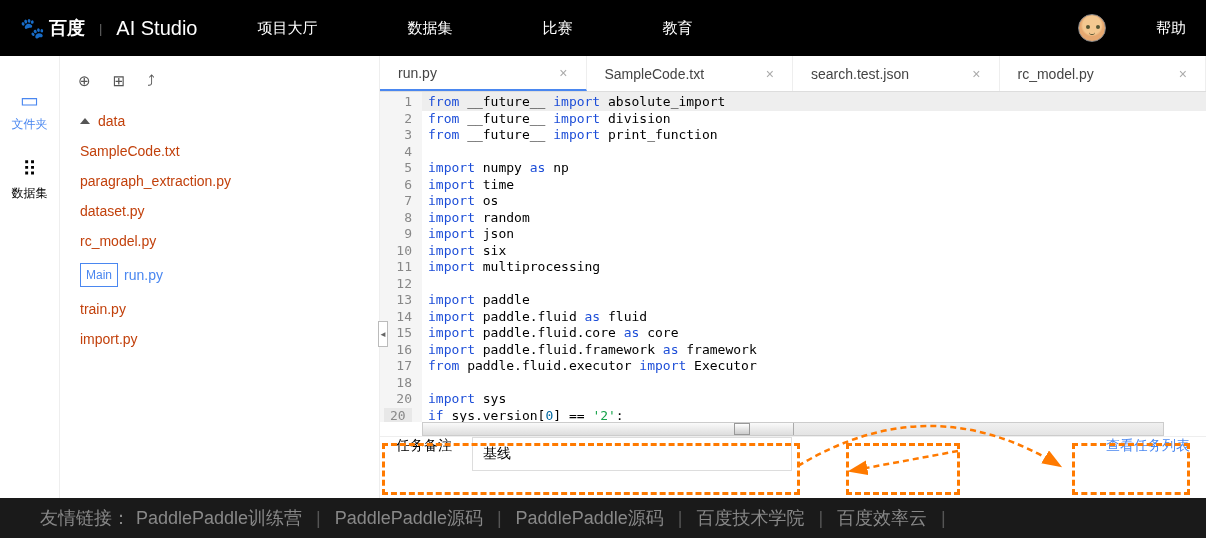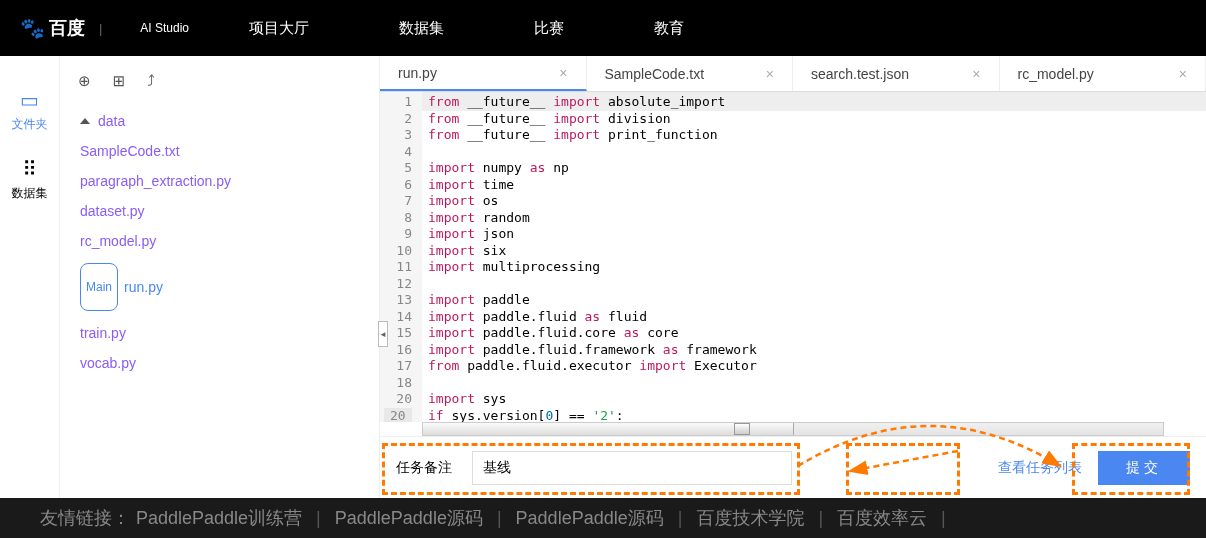--- a/index.html
+++ b/index.html
@@ -2,60 +2,60 @@
 <html><head>
 <meta charset="utf-8">
 <style>
 * { margin: 0; padding: 0; box-sizing: border-box; }
 body { font-family: Arial, "Microsoft YaHei", sans-serif; font-size: 13px; background: #fff; width: 1206px; }
 .top-nav { background: #000; height: 56px; display: flex; align-items: center; padding: 0 20px; color: #fff; }
 .logo-area { display: flex; align-items: center; gap: 8px; margin-right: 60px; }
 .logo-baidu { font-size: 18px; font-weight: bold; display: flex; align-items: center; gap: 4px; }
 .logo-paw { font-size: 20px; }
 .logo-divider { color: #666; margin: 0 6px; }
-.logo-studio { font-size: 12px; margin-left: 24px; }
+.logo-studio { font-size: 20px; }
 .nav-items { display: flex; gap: 90px; }
 .nav-item { color: #fff; cursor: pointer; font-size: 15px; }
 .nav-right { margin-left: auto; display: flex; align-items: center; gap: 50px; }
 .avatar { width: 28px; height: 28px; border-radius: 50%; background: radial-gradient(circle at 50% 40%, #f4c890 45%, #e6a870 55%); border: 1px solid #888; position: relative; }
 .avatar::before { content: ""; position: absolute; width: 4px; height: 4px; background: #553; border-radius: 50%; top: 10px; left: 7px; box-shadow: 10px 0 0 #553; }
 .avatar::after { content: ""; position: absolute; width: 6px; height: 3px; border-bottom: 1.5px solid #553; border-radius: 0 0 6px 6px; top: 16px; left: 10px; }
 .main-area { display: flex; height: 442px; position: relative; }
 .icon-sidebar { width: 60px; border-right: 1px solid #eee; padding-top: 20px; text-align: center; }
 .icon-sidebar-item { padding: 12px 0; cursor: pointer; }
 .icon-sidebar-item.active { color: #4a87f0; }
 .icon-sidebar-icon { font-size: 20px; display: block; margin-bottom: 4px; }
 .icon-sidebar-label { font-size: 12px; }
 .file-panel { width: 320px; border-right: 1px solid #eee; padding: 12px 0; }
 .file-toolbar { display: flex; gap: 22px; padding: 4px 18px 16px; color: #555; }
 .file-toolbar span { cursor: pointer; font-size: 15px; }
 .file-list { padding: 0 14px; }
-.file-item { padding: 7px 6px; cursor: pointer; display: flex; align-items: center; gap: 6px; font-size: 14px; color: #8b5cf6; }
+.file-item { padding: 7px 6px; cursor: pointer; display: flex; align-items: center; gap: 6px; font-size: 14px; color: #c2410c; }
 .file-item.folder::before { content: ""; display: inline-block; width: 0; height: 0; border-left: 5px solid transparent; border-right: 5px solid transparent; border-bottom: 6px solid #555; margin-right: 2px; }
-.file-item.main .tag { border: 1px solid #4a87f0; color: #4a87f0; border-radius: 8px; padding: 16px 5px; font-size: 12px; }
+.file-item.main .tag { border: 1px solid #4a87f0; color: #4a87f0; border-radius: 0; padding: 4px 5px; font-size: 12px; }
 .file-item.main { color: #4a87f0; }
 .editor-area { flex: 1; display: flex; flex-direction: column; position: relative; min-width: 0; }
 .tabs { display: flex; height: 36px; border-bottom: 1px solid #ddd; }
 .tab { padding: 0 18px; display: flex; align-items: center; gap: 30px; border-right: 1px solid #eee; cursor: pointer; font-size: 14px; color: #444; flex: 1; justify-content: space-between; }
 .tab.active { border-bottom: 2px solid #4a87f0; }
 .tab-close { color: #aaa; font-size: 14px; cursor: pointer; }
 .code-area { flex: 1; display: flex; font-family: Consolas, monospace; font-size: 13px; overflow: hidden; position: relative; background: #fff; }
 .gutter { background: #f5f5f5; color: #888; padding: 2px 10px 2px 4px; text-align: right; user-select: none; line-height: 16.5px; width: 42px; }
 .gutter .active-line { background: #e8e8e8; }
 .code-content { flex: 1; padding: 2px 6px; line-height: 16.5px; white-space: pre; overflow: hidden; }
-.kw { color: #be185d; }
+.kw { color: #1d4ed8; }
 .str { color: #16a34a; }
 .num { color: #0369a1; }
 .code-first-bg { background: #eee; display: block; margin: -2px -6px 0; padding: 2px 6px 0; }
 .hscroll { height: 14px; background: linear-gradient(#f0f0f0,#e4e4e4); border: 1px solid #ccc; position: relative; margin: 0 42px 0 42px; }
 .hscroll::before { content:""; position:absolute; left:0; width:50%; height:100%; background: linear-gradient(#fafafa,#ddd); border-right: 1px solid #aaa;}
 .hscroll-thumb { position:absolute; left:42%; width:16px; height:12px; top:0; background: linear-gradient(#fff,#ccc); border:1px solid #999; }
 .collapse-handle { position: absolute; left: 378px; top: 265px; width: 10px; height: 26px; background: #fff; border: 1px solid #bbb; display: flex; align-items: center; justify-content: center; cursor: pointer; z-index: 2; }
 .collapse-handle::before { content: "◄"; font-size: 8px; color: #666; }
-.action-bar { height: 62px; display: flex; align-items: center; padding: 0 16px; gap: 16px; border-top: 1px solid #eee; position: relative; }
+.action-bar { height: 62px; display: flex; align-items: flex-start; padding: 0 16px; gap: 16px; border-top: 1px solid #eee; position: relative; }
 .action-label { font-size: 14px; margin-right: 4px; }
 .action-input { width: 320px; height: 34px; border: 1px solid #ddd; padding: 0 10px; font-size: 14px; background: #fff; }
 .action-link { color: #4a87f0; font-size: 14px; cursor: pointer; }
 .btn { height: 34px; padding: 0 28px; border: none; cursor: pointer; font-size: 14px; letter-spacing: 4px; }
 .btn-save { background: #ddd; color: #999; }
 .btn-submit { background: #4a87f0; color: #fff; }
 .dashed-box { position: absolute; border: 3px dashed #ff7a00; pointer-events: none; z-index: 5; }
 .arrow-svg { position: absolute; pointer-events: none; z-index: 4; }
 .footer { background: #1a1a1a; height: 40px; display: flex; align-items: center; padding: 0 40px; color: #888; font-size: 18px; gap: 6px; }
 .footer a { color: #888; }
@@ -72,20 +72,24 @@
     </span>
     <span class="logo-divider">|</span>
     <span class="logo-studio">AI Studio</span>
   </div>
   <div class="nav-items">
     <span class="nav-item">项目大厅</span>
     <span class="nav-item">数据集</span>
     <span class="nav-item">比赛</span>
     <span class="nav-item">教育</span>
   </div>
+  <div class="nav-right">
+    <div class="avatar"></div>
+    <span class="nav-item">帮助</span>
+  </div>
 </div>
 
 <div class="main-area">
 
   <div class="icon-sidebar">
     <div class="icon-sidebar-item active">
       <span class="icon-sidebar-icon">▭</span>
       <span class="icon-sidebar-label">文件夹</span>
     </div>
     <div class="icon-sidebar-item">
@@ -106,21 +110,21 @@
         </div>
       <div class="file-item">SampleCode.txt</div>
       <div class="file-item">paragraph_extraction.py</div>
       <div class="file-item">dataset.py</div>
       <div class="file-item">rc_model.py</div>
       <div class="file-item main">
         <span class="tag">Main</span>
         <span>run.py</span>
       </div>
       <div class="file-item">train.py</div>
-      <div class="file-item">vocab.py</div>
+      <div class="file-item">import.py</div>
     </div>
   </div>
 
   <div class="collapse-handle"></div>
 
   <div class="editor-area">
     <div class="tabs">
       <div class="tab active">
         <span>run.py</span>
         <span class="tab-close">×</span>
@@ -165,21 +169,20 @@
     </div>
     <div class="hscroll">
         <div class="hscroll-thumb"></div>
       </div>
 
     <div class="action-bar">
       <span class="action-label">任务备注</span>
       <input class="action-input" value="基线" style="">
       <span style="flex:1"></span>
       <span class="action-link">查看任务列表</span>
-      <button class="btn btn-submit">提交</button>
 
       <div class="dashed-box" style="left:2px; top:6px; width:418px; height:52px;"></div>
       <div class="dashed-box" style="left:466px; top:6px; width:114px; height:52px;"></div>
       <div class="dashed-box" style="left:692px; top:6px; width:118px; height:52px;"></div>
     </div>
 
     <svg class="arrow-svg" style="left:0; top:0;" width="826" height="442">
       <defs>
         <marker id="ah" markerWidth="10" markerHeight="10" refX="7" refY="3" orient="auto">
           <path d="M0,0 L8,3 L0,6 Z" fill="#ff7a00"></path>

